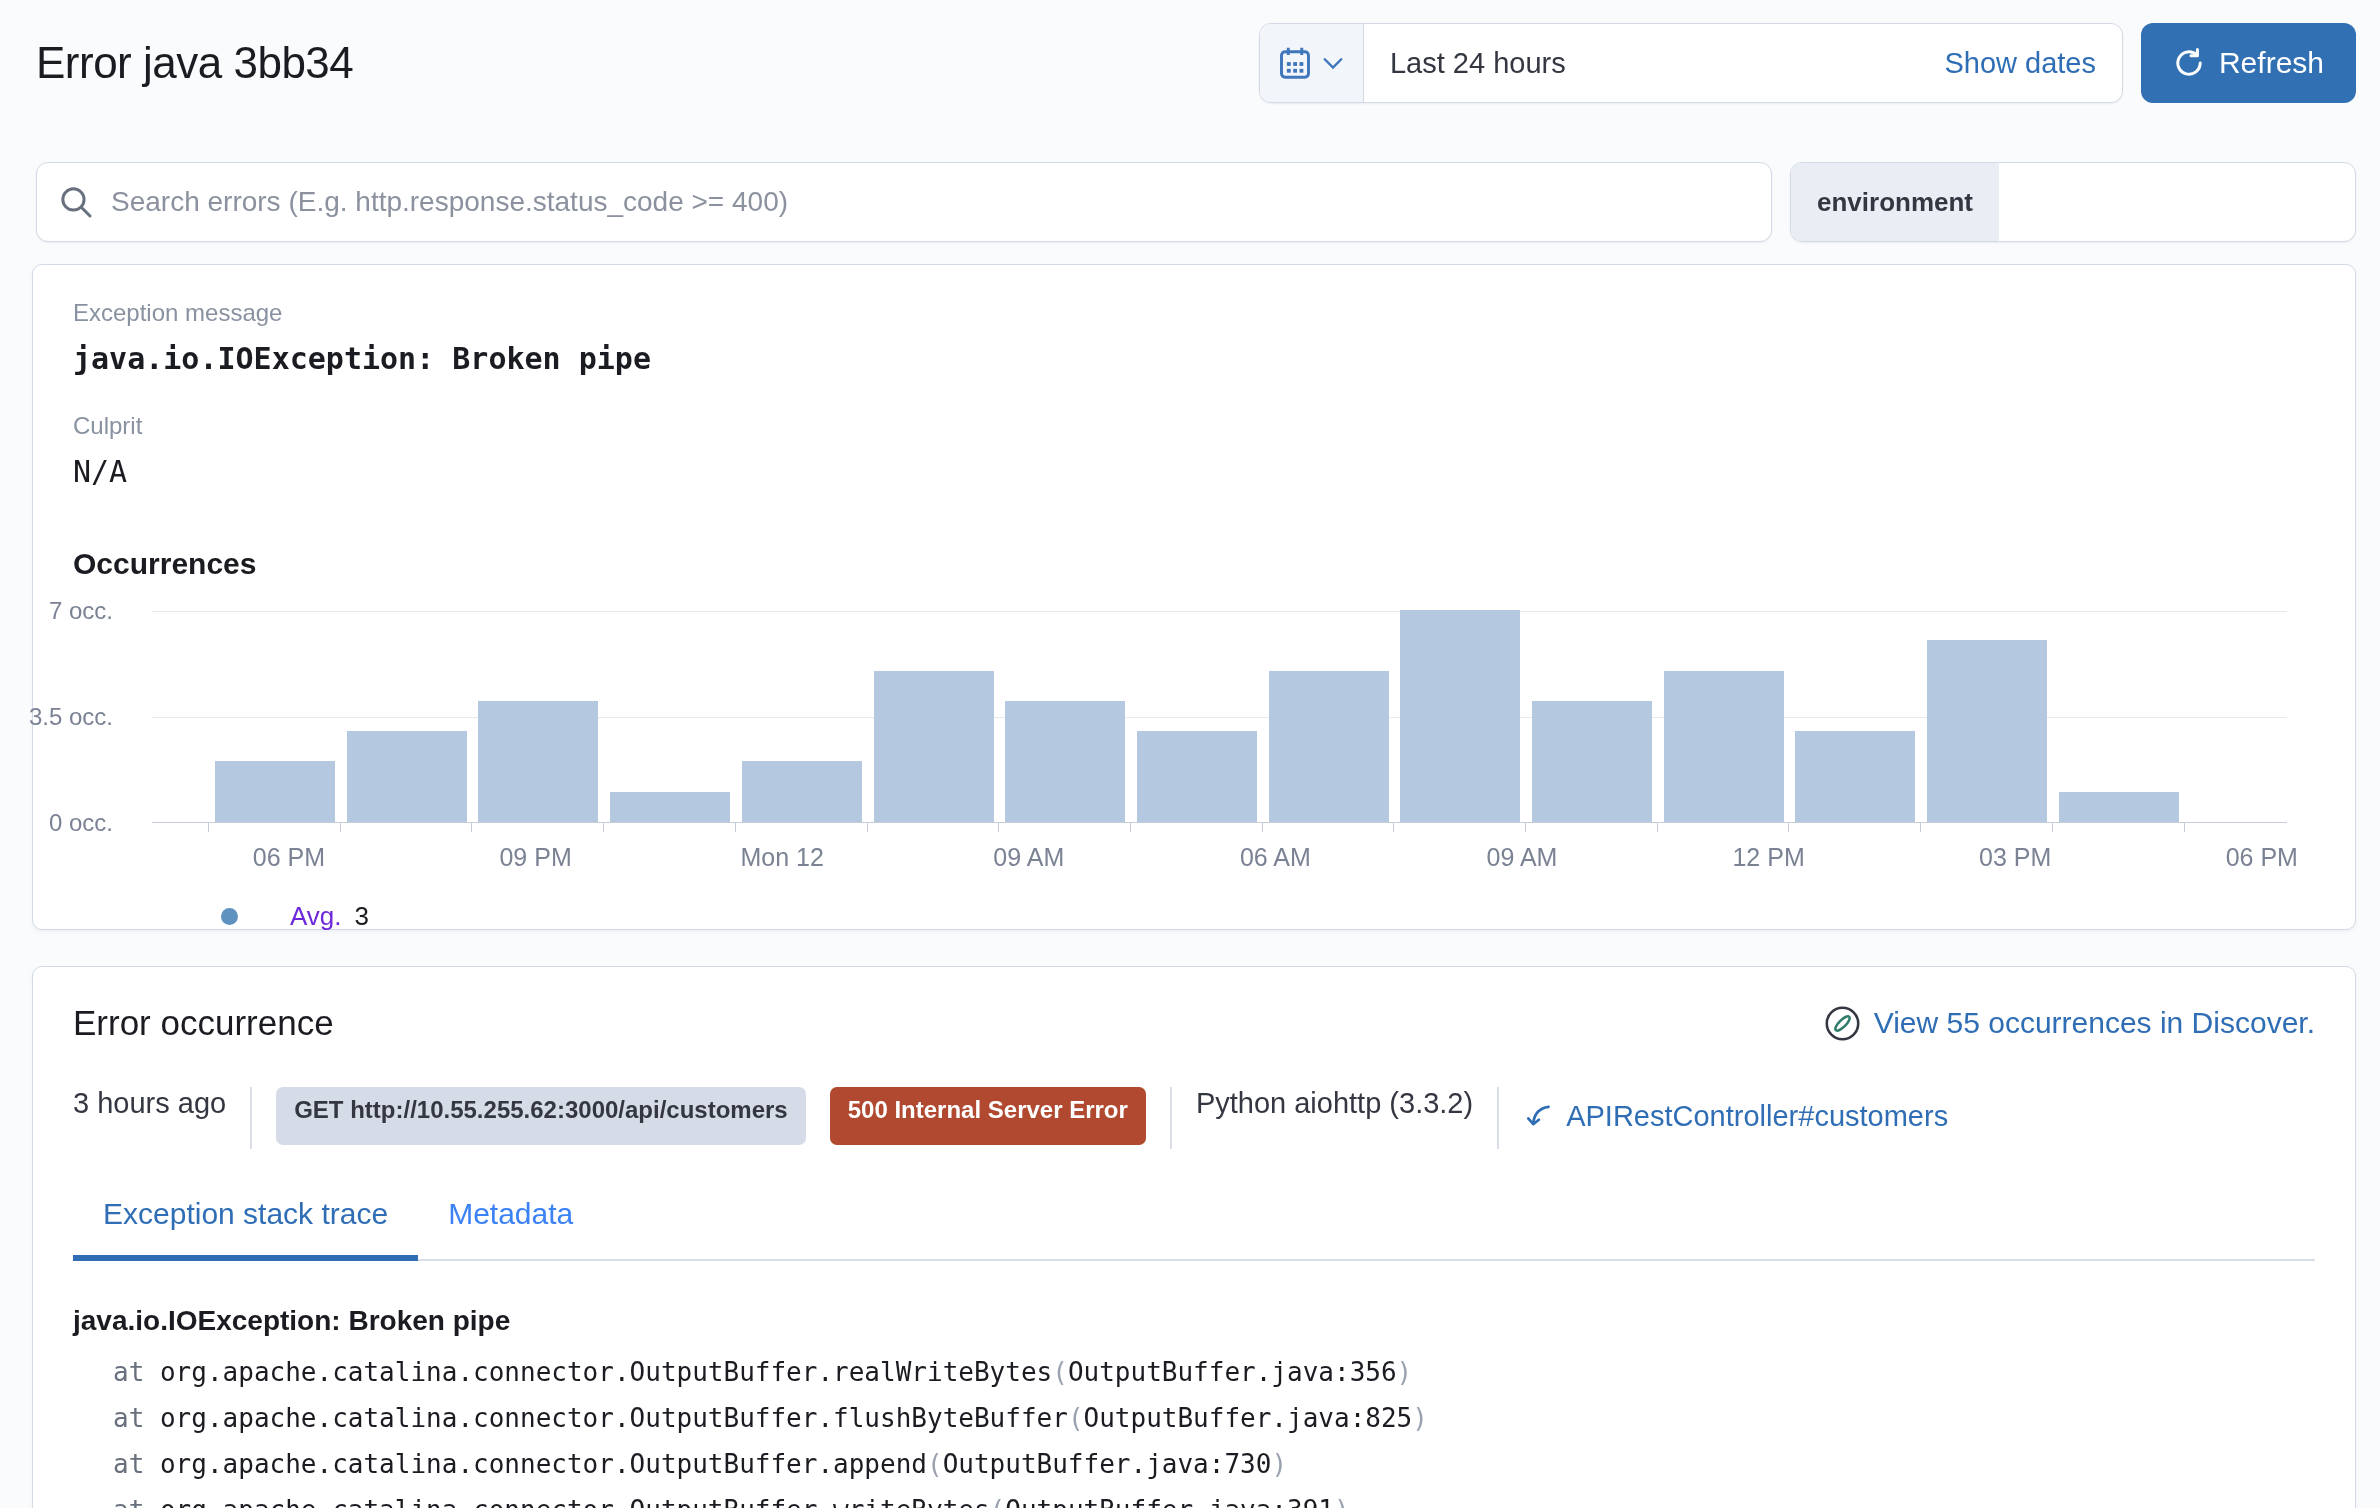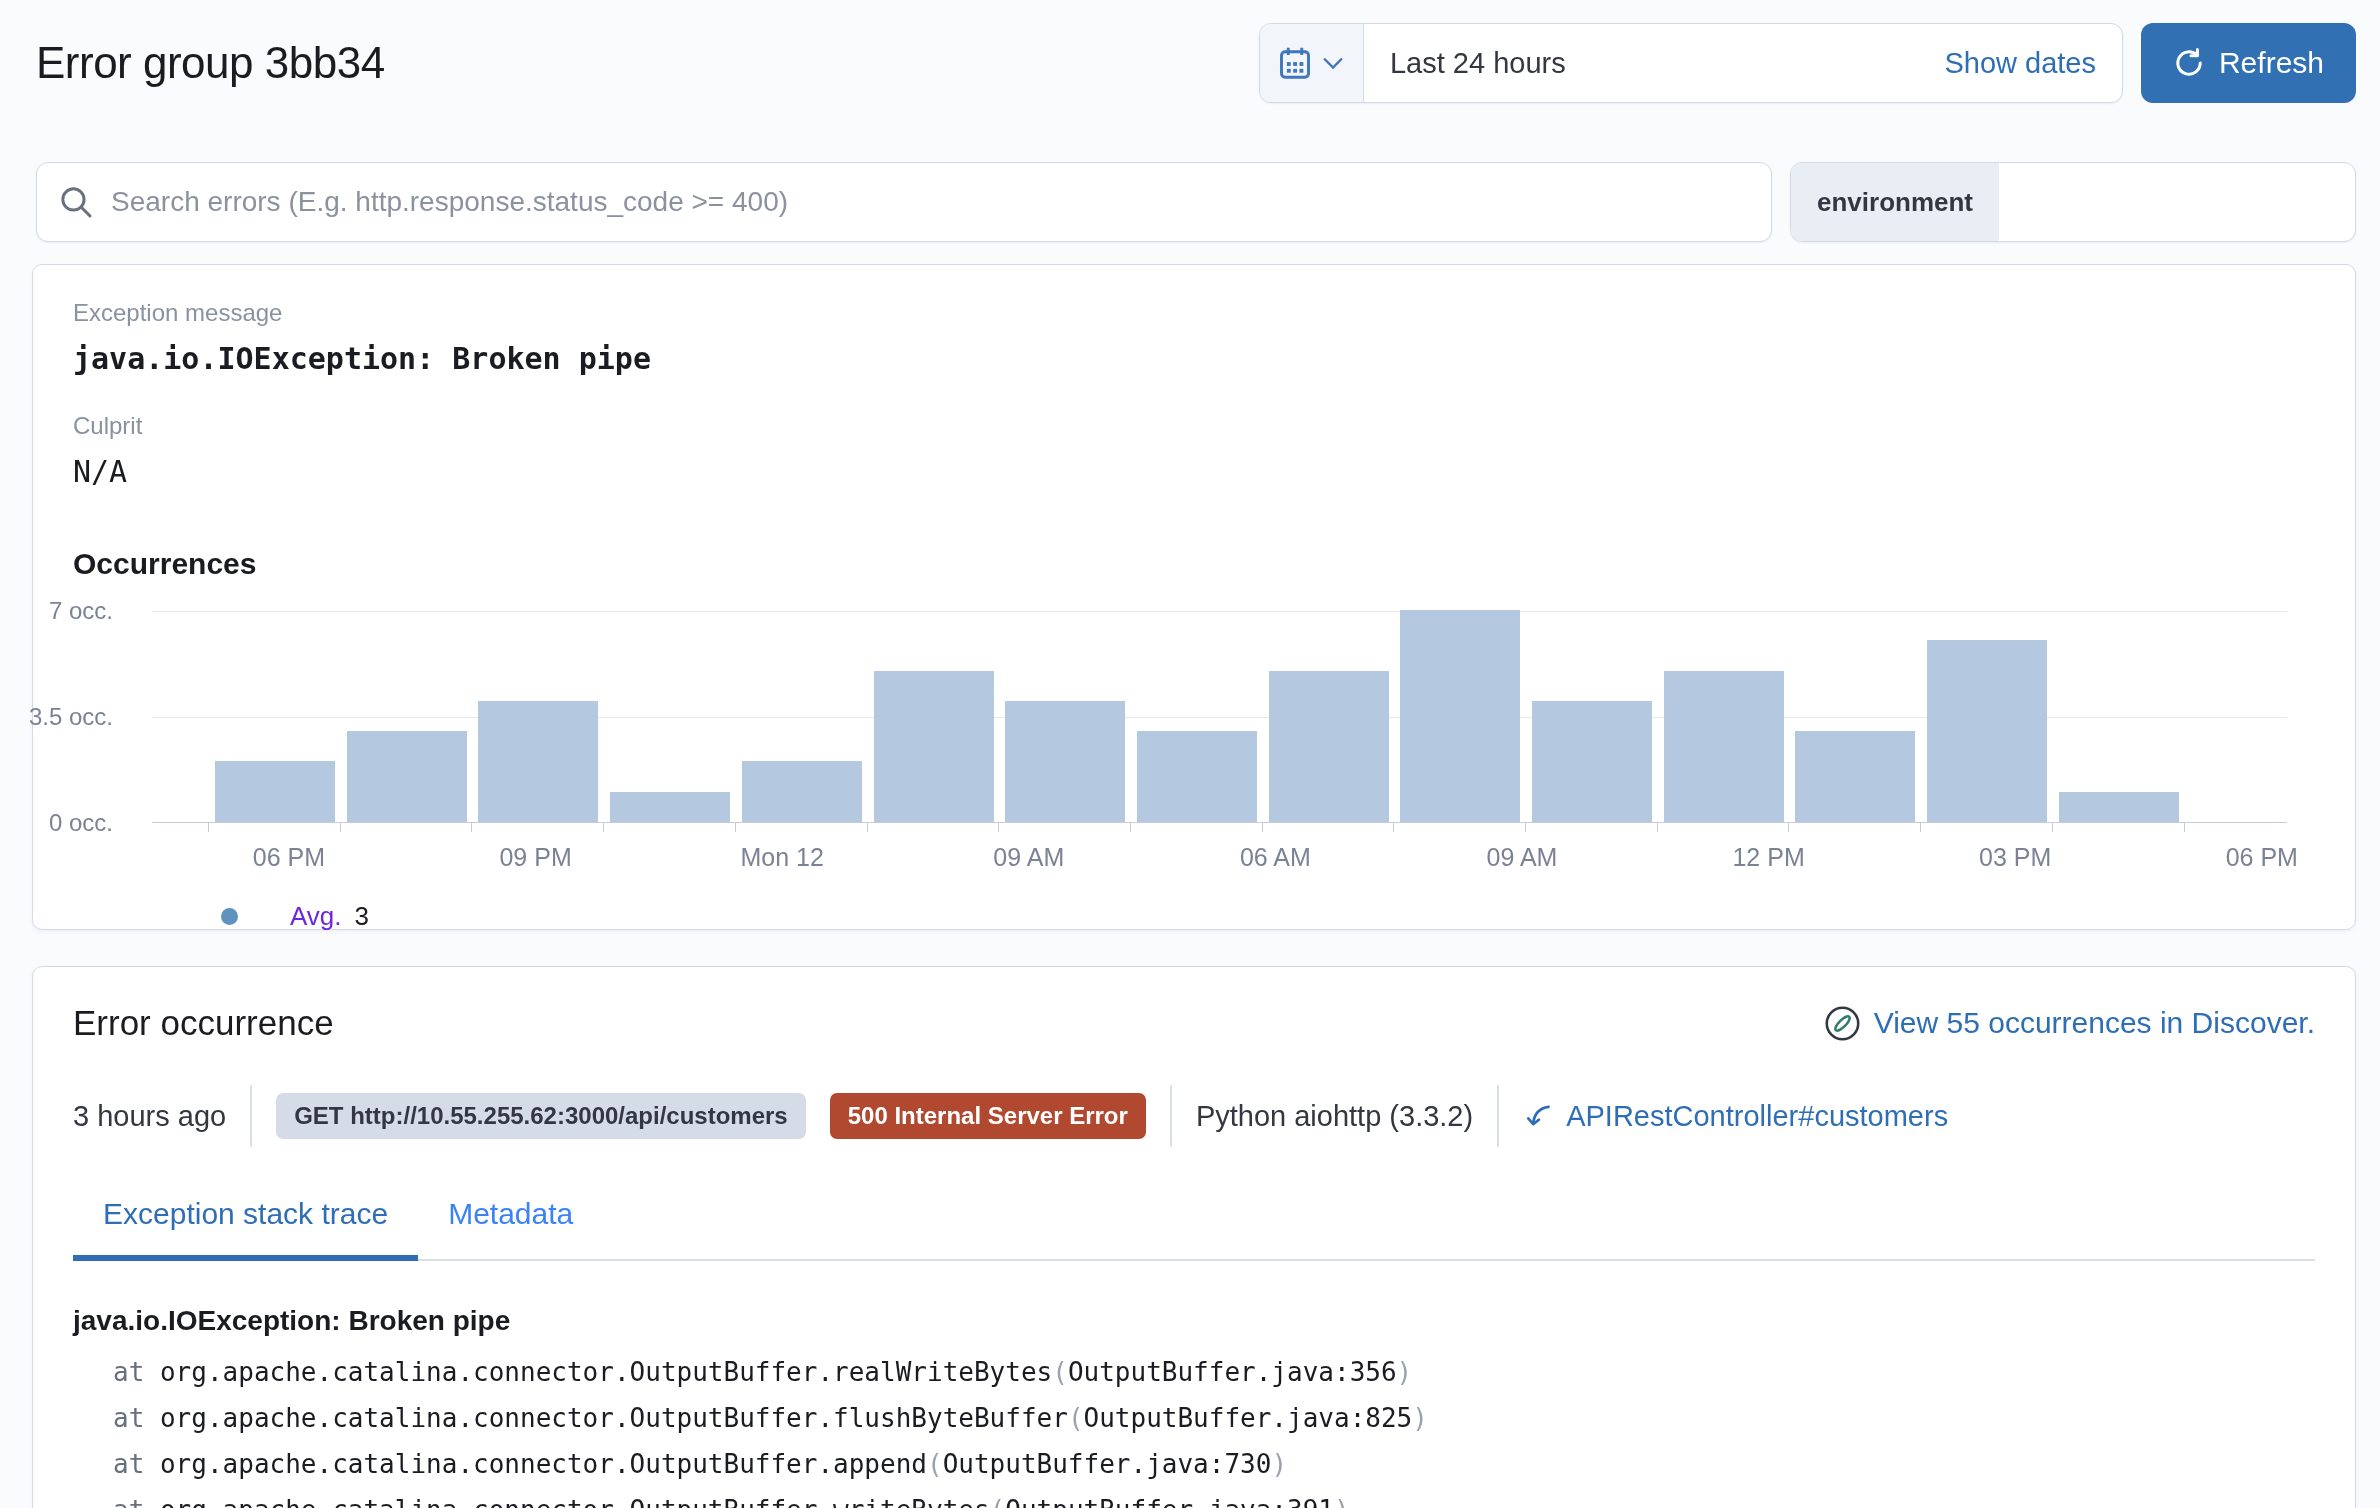--- a/index.html
+++ b/index.html
@@ -91,21 +91,21 @@
   .legend { position:absolute; left:148px; top:296px; display:flex; align-items:center; gap:13px; }
   .legend-dot { width:17px; height:17px; border-radius:50%; background:#6092c0; }
   .legend-label { font-size:26px; color:#6d28d9;margin-left:39px; }
   .legend-value { font-size:26px; color:#1a1c21; font-weight:500; }
 
   
   .occ-head { display:flex; align-items:center; justify-content:space-between; height:48px; }
   .occ-title { font-size:35px; font-weight:400; color:#1a1c21; }
   .discover-link { display:flex; align-items:center; gap:13px; color:#2f6eb5; font-size:30px; cursor:pointer; }
 
-  .occ-row { margin-top:40px; display:flex; align-items:center; gap:24px; height:58px; }
+  .occ-row { margin-top:40px; display:flex; gap:24px; height:58px; }
   .occ-age { font-size:29px; color:#343741; }
   .vdivider { width:2px; height:62px; background:#d9dee8; }
   .badge {
     font-size:24px; font-weight:600; padding:9px 18px; border-radius:7px; white-space:nowrap;
   }
   .badge-request { background:#d6dce7; color:#343741; }
   .badge-status { background:#b0492f; color:#fff; }
   .occ-agent { font-size:29px; color:#343741; }
   .txn-link { display:flex; align-items:center; gap:12px; color:#2f6eb5; font-size:29px; cursor:pointer; }
 
@@ -117,21 +117,21 @@
   .stack { margin-top:44px; }
   .stack-title { font-size:28px; font-weight:700; color:#1a1c21; margin-bottom:20px; }
   .frame { font-size:26px; line-height:30px; margin-top:16px; padding-left:40px; color:#1a1c21; }
   .frame .at { color:#69707d; }
   .frame .paren { color:#9aa2b0; }
 </style>
 </head>
 <body>
 
 <div class="header-row">
-  <h1 class="page-title">Error group 3bb34</h1>
+  <h1 class="page-title">Error java 3bb34</h1>
 
   <div class="controls">
     <div class="datepicker">
       <div class="quick-select">
         <svg width="36" height="36" viewBox="0 0 16 16">
           <rect x="2" y="3" width="12" height="11.3" rx="1.6" fill="none" stroke="#3f76bc" stroke-width="1.3"></rect>
           <line x1="5" y1="1.2" x2="5" y2="4.4" stroke="#3f76bc" stroke-width="1.3"></line>
           <line x1="11" y1="1.2" x2="11" y2="4.4" stroke="#3f76bc" stroke-width="1.3"></line>
           <g fill="#3f76bc">
             <rect x="4.4" y="7.6" width="1.7" height="1.7"></rect>

